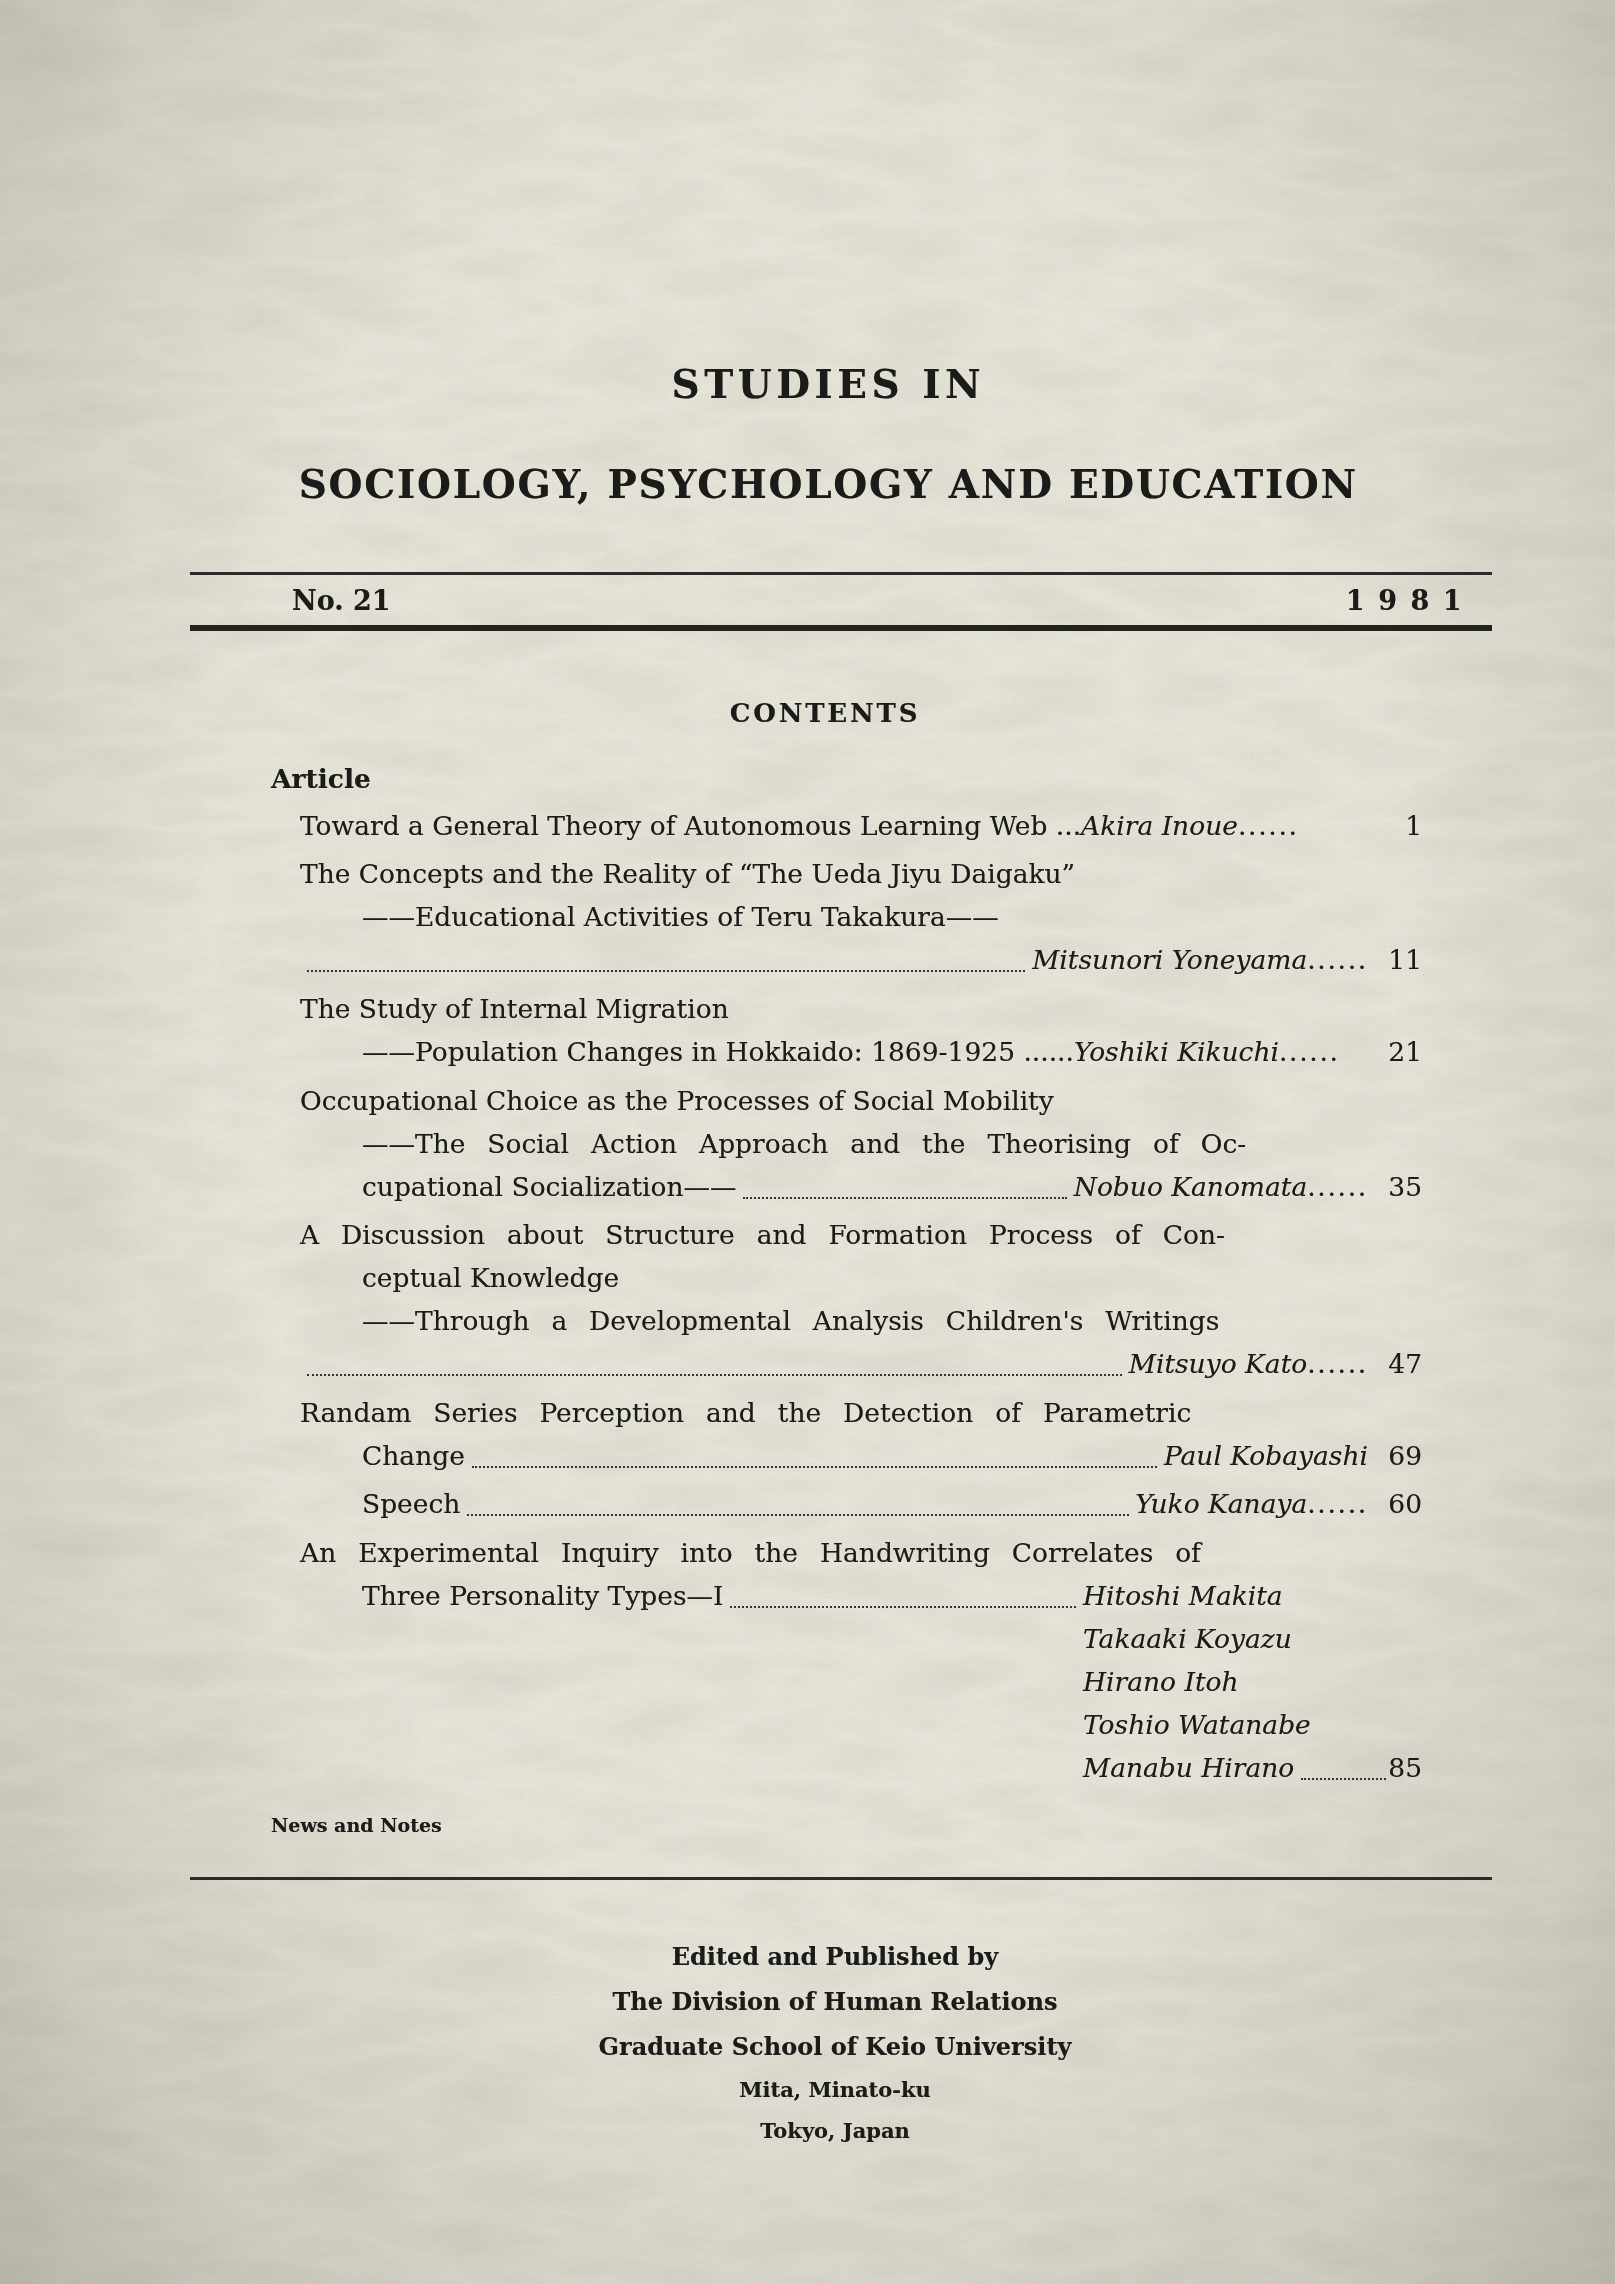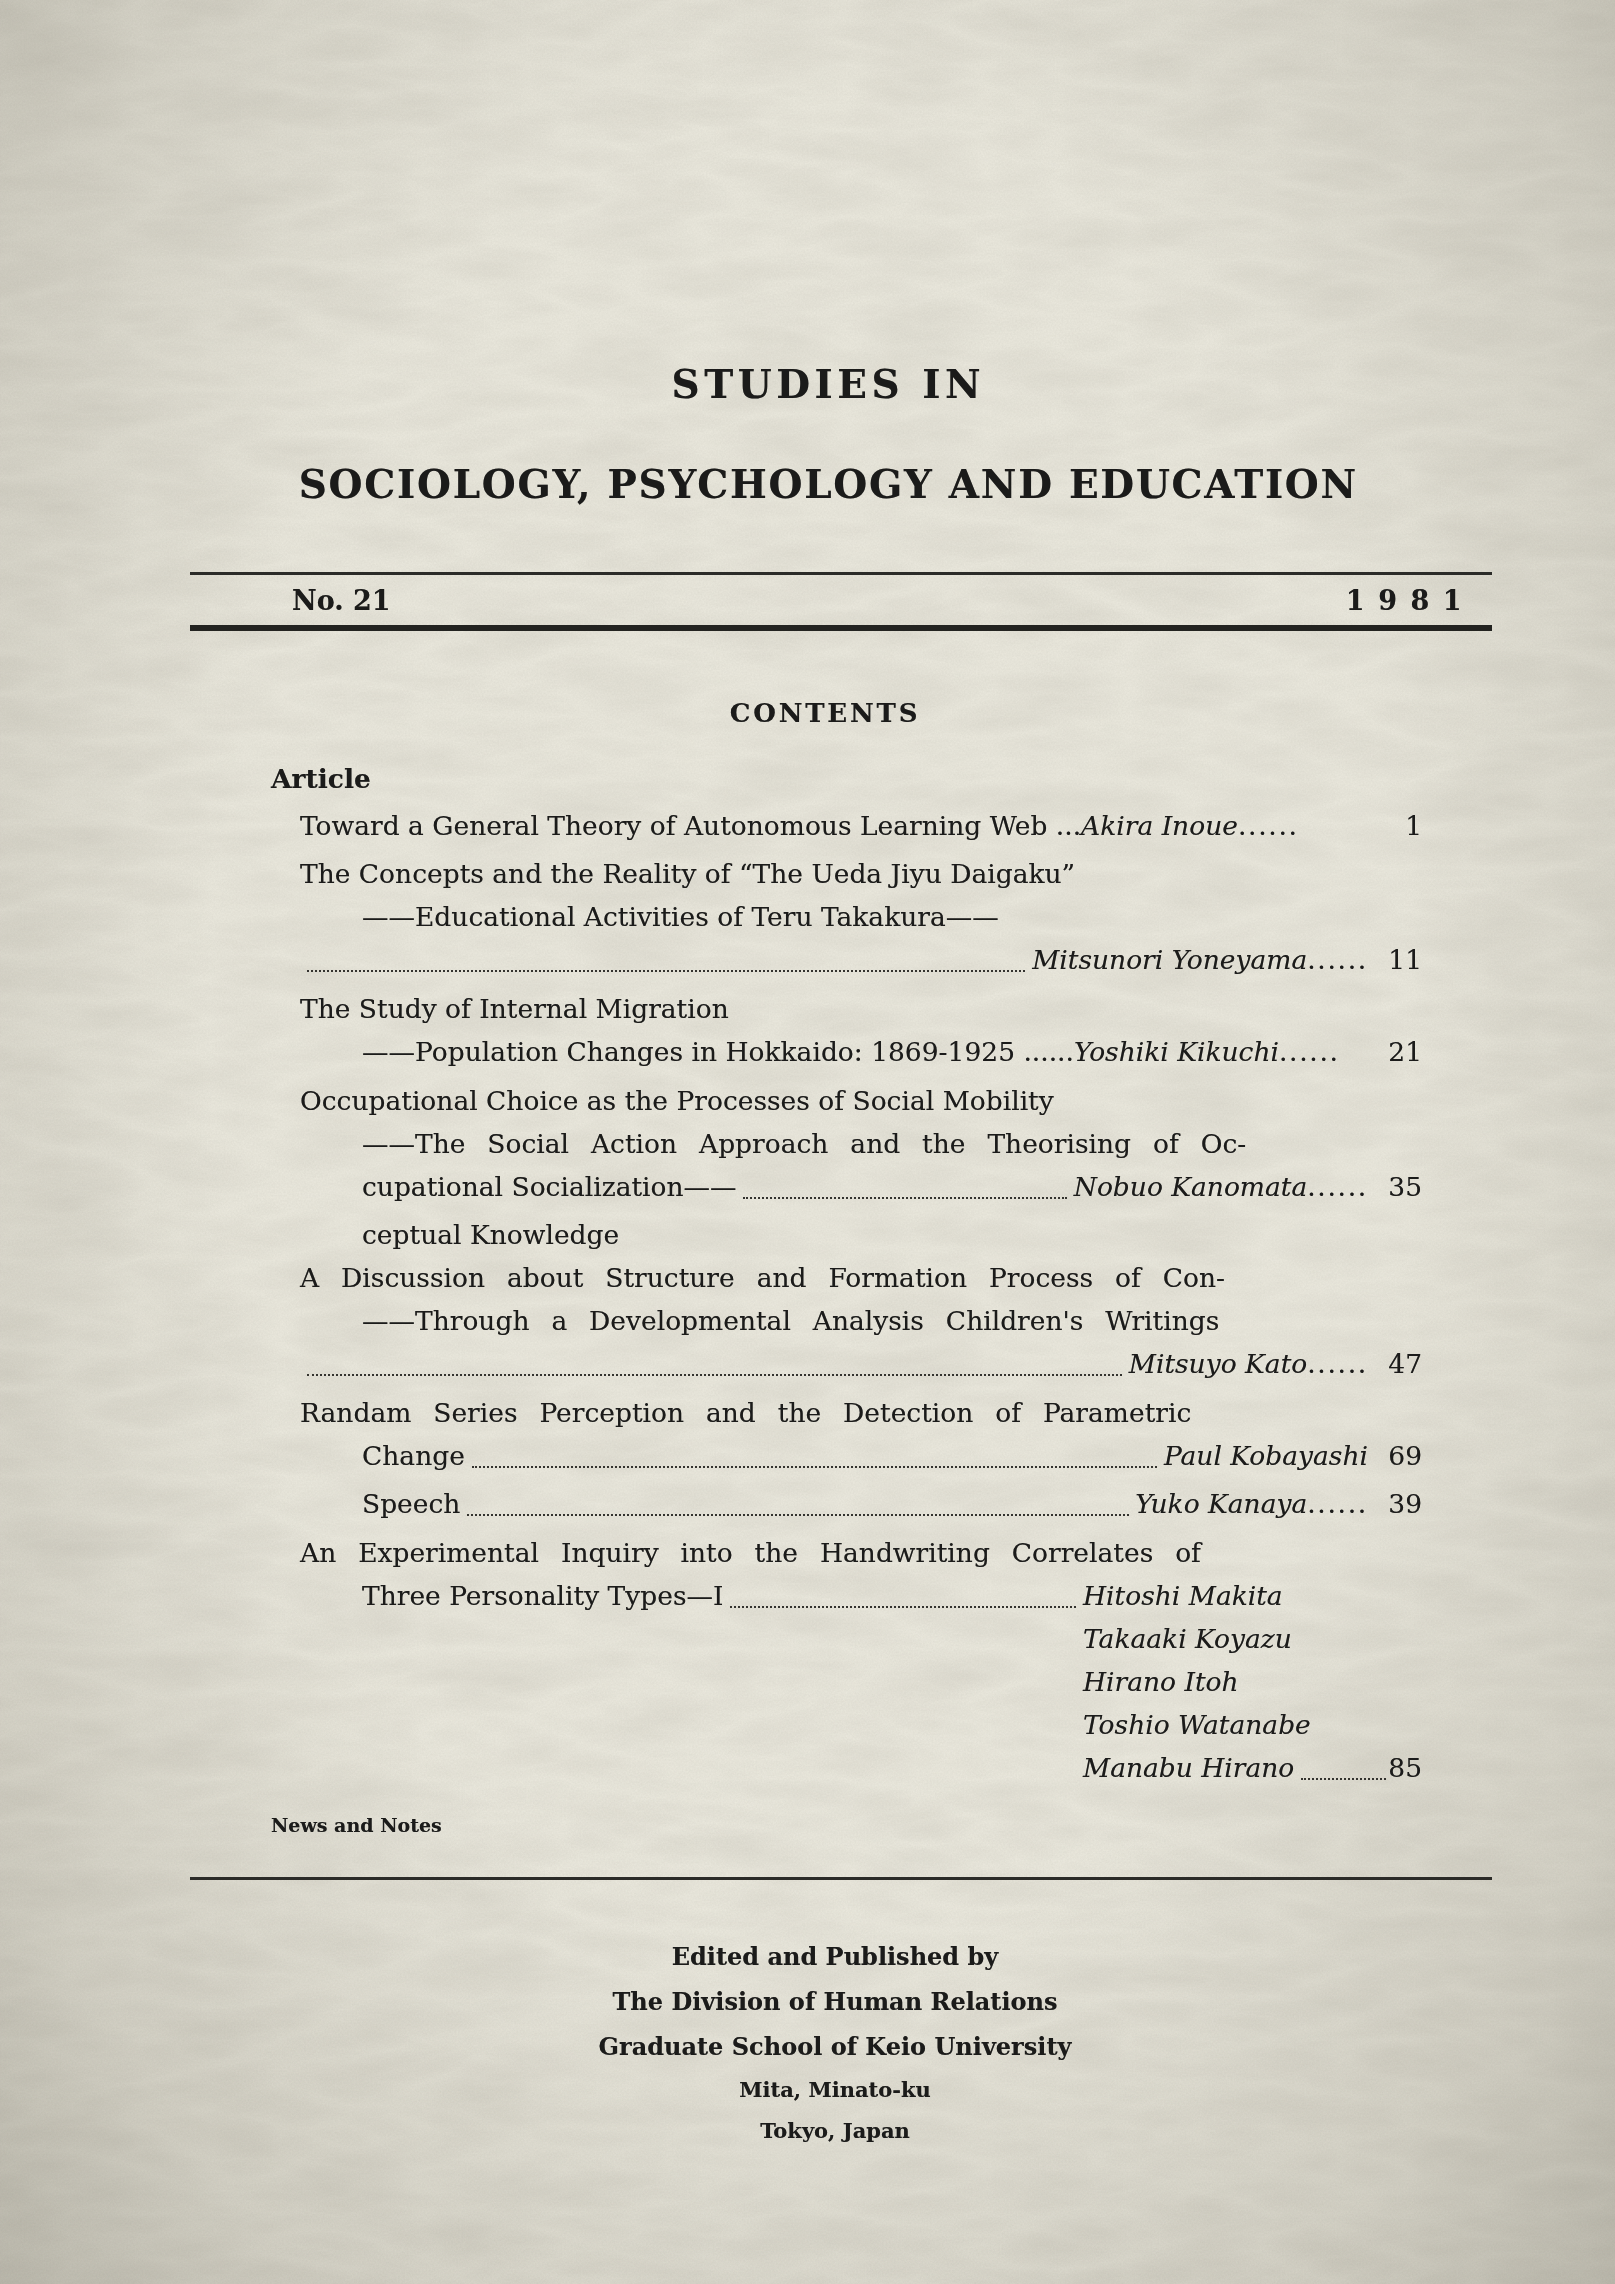--- a/index.html
+++ b/index.html
@@ -158,26 +158,26 @@
         <div class="toc-line indent1">
           <span class="t">cupational Socialization——</span>
           <span class="leader"></span>
           <span class="author">Nobuo Kanomata</span>
           <span class="dots">......</span>
           <span class="pageno">35</span>
         </div>
       </div>
 
       <div class="toc-entry">
-        <div class="toc-line indent1">
-          <span class="t">ceptual Knowledge</span>
-        </div>
         <div class="toc-line wide">
           <span class="t">A Discussion about Structure and Formation Process of Con-</span>
         </div>
+        <div class="toc-line indent1">
+          <span class="t">ceptual Knowledge</span>
+        </div>
         <div class="toc-line indent1 wide">
           <span class="t">——Through a Developmental Analysis Children's Writings</span>
         </div>
         <div class="toc-line">
           <span class="leader"></span>
           <span class="author">Mitsuyo Kato</span>
           <span class="dots">......</span>
           <span class="pageno">47</span>
         </div>
       </div>
@@ -193,21 +193,21 @@
           <span class="pageno">69</span>
         </div>
       </div>
 
       <div class="toc-entry">
         <div class="toc-line indent1">
           <span class="t">Speech</span>
           <span class="leader"></span>
           <span class="author">Yuko Kanaya</span>
           <span class="dots">......</span>
-          <span class="pageno">39</span>
+          <span class="pageno">60</span>
         </div>
       </div>
 
       <div class="toc-entry">
         <div class="toc-line wide">
           <span class="t">An Experimental Inquiry into the Handwriting Correlates of</span>
         </div>
         <div class="toc-line indent1">
           <span class="t">Three Personality Types—I</span>
           <span class="leader"></span>

